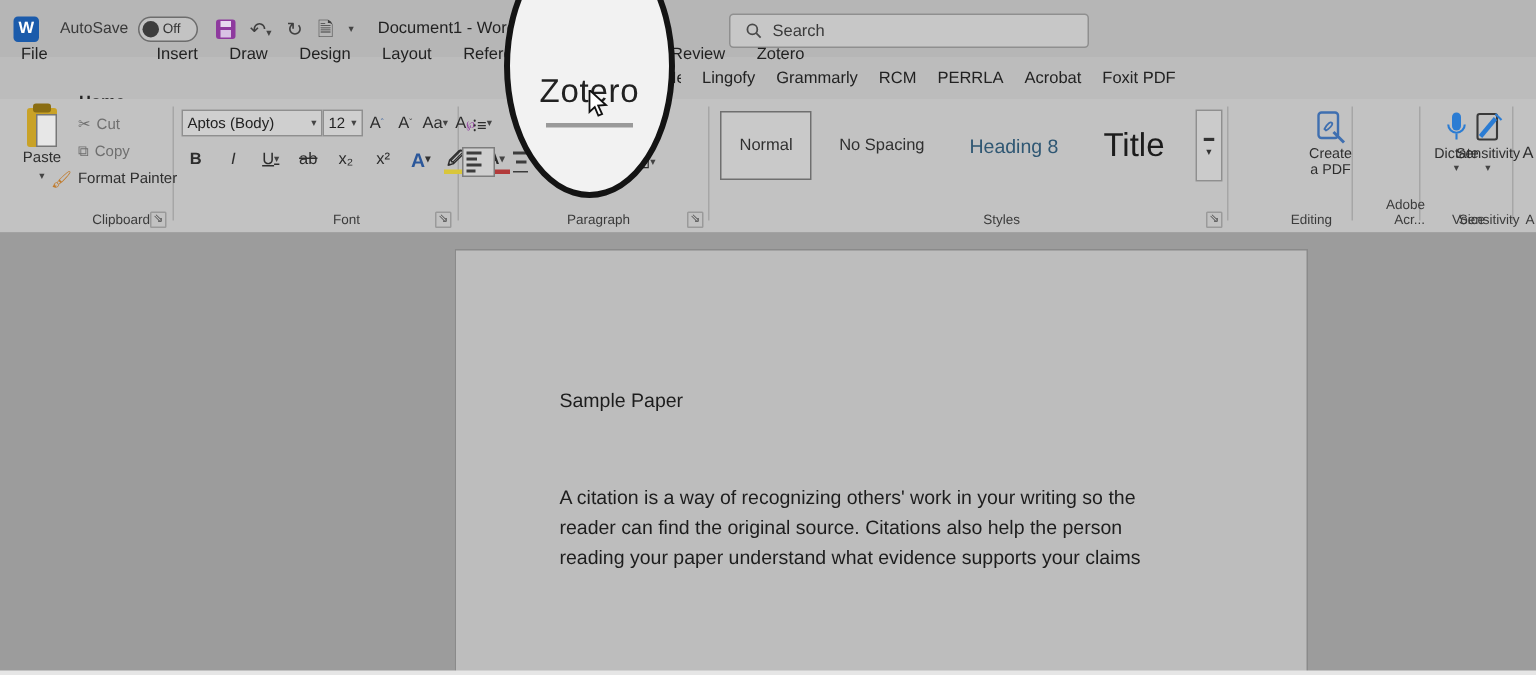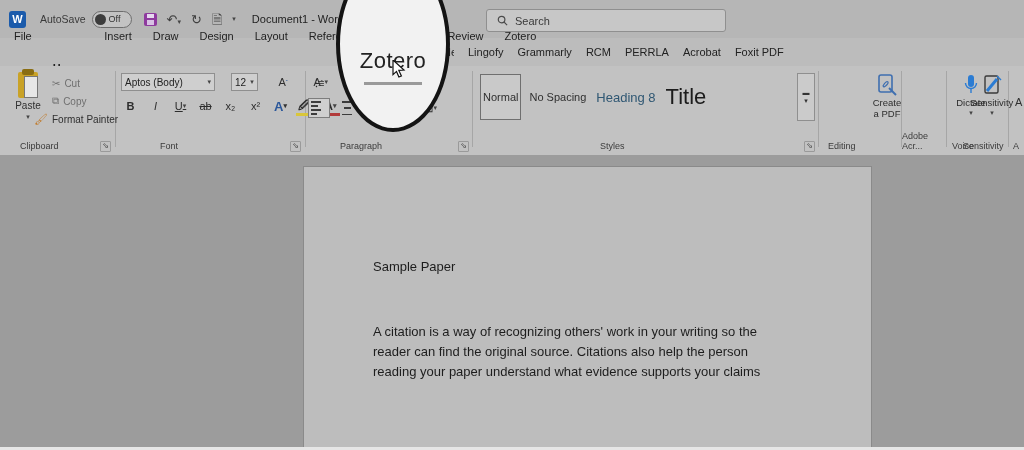--- a/index.html
+++ b/index.html
@@ -32,21 +32,21 @@
   .tabs-left{display:flex;align-items:flex-start;margin-left:14px;gap:21px;}
   .tab{cursor:default;white-space:nowrap;}
   .tab.active{font-weight:bold;position:relative;margin-top:32px;}
   .tab.active:after{content:"";position:absolute;left:-2px;right:-2px;bottom:-6px;height:3px;background:#2b579a;}
   .tabs-right{position:absolute;left:443px;top:0;height:28px;display:flex;align-items:center;gap:14px;}
   .tab.clipped{width:11px;overflow:hidden;}
   
   .ribbon{position:absolute;left:0;top:66px;width:1024px;height:89px;background:#c2c2c2;
     border-bottom:1px solid #8d8d8d;font-size:10px;color:#2f2f2f;}
   .vsep{position:absolute;top:5px;height:76px;width:1px;background:#a6a6a6;}
-  .grp-label{position:absolute;bottom:4px;font-size:9px;color:#3b3b3b;text-align:left;}
+  .grp-label{position:absolute;bottom:4px;font-size:9px;color:#3b3b3b;text-align:right;}
   .launcher{position:absolute;bottom:3px;font-size:8px;color:#4a4a4a;border:1px solid #9a9a9a;
     width:9px;height:9px;line-height:8px;text-align:center;border-radius:1px;}
   
   .paste-btn{position:absolute;left:8px;top:6px;width:40px;height:58px;display:flex;flex-direction:column;
     align-items:center;gap:2px;}
   .clipboard-ic{width:20px;height:26px;background:#c9a227;border-radius:2px;position:relative;}
   .clipboard-ic:before{content:"";position:absolute;left:4px;top:-3px;width:12px;height:6px;background:#8a6d12;border-radius:2px;}
   .clipboard-ic:after{content:"";position:absolute;left:6px;top:4px;width:12px;height:20px;background:#e7e7e7;border:1px solid #777;}
   .small-cmd{display:flex;align-items:center;gap:4px;height:18px;color:#6f6f6f;}
   .small-cmd.en{color:#2f2f2f;}
@@ -59,21 +59,21 @@
     font-size:11px;color:#2d2d2d;padding:0 2px;}
   .fbtn b{font-weight:bold;}
   .ubar{text-decoration:underline;}
   .acolor{position:relative;font-weight:bold;}
   .acolor .bar{position:absolute;left:0;right:0;bottom:-1px;height:3px;}
   
   .alignbox{width:16px;height:14px;display:flex;flex-direction:column;justify-content:space-between;padding:2px 2px;}
   .alignbox span{display:block;height:1.5px;background:#3c3c3c;}
   .alignbox.sel{border:1px solid #7d7d7d;background:#cfcfcf;}
   
-  .style-item{display:flex;align-items:center;justify-content:center;height:44px;padding:0 2px;white-space:nowrap;}
+  .style-item{display:flex;align-items:center;justify-content:center;height:44px;padding:0 12px;white-space:nowrap;}
   .style-item.sel{border:1px solid #6f6f6f;background:#c9c9c9;}
   .more-btn{position:absolute;left:797px;top:7px;width:16px;height:46px;border:1px solid #8f8f8f;
     background:#cbcbcb;display:flex;flex-direction:column;align-items:center;justify-content:center;
     font-size:7px;color:#333;gap:1px;}
   
   .edit-row{display:flex;align-items:center;gap:5px;height:20px;font-size:10px;color:#2d2d2d;}
   .big-btn{position:absolute;display:flex;flex-direction:column;align-items:center;font-size:9.5px;
     color:#2d2d2d;text-align:center;line-height:1.15;}
   
   .docarea{position:absolute;left:0;top:155px;width:1024px;height:292px;background:#9c9c9c;}
@@ -175,21 +175,21 @@
         <span>Copy</span>
       </div>
       <div class="small-cmd en" style="margin-left:-18px;">
         <span class="fp-ic">🖌</span>
         <span>Format Painter</span>
       </div>
     </div>
     <div class="grp-label" style="left:20px;width:80px">Clipboard</div>
     <div class="launcher" style="left:100px">⇘</div>
 
-    <div style="position:absolute;left:121px;top:7px;display:flex;align-items:center;gap:16px;">
+    <div style="position:absolute;left:121px;top:7px;display:flex;align-items:center;gap:0;">
       <span class="combo" style="width:86px;justify-content:space-between;">
         <span>Aptos (Body)</span>
         <span class="caret">▾</span>
       </span>
       <span class="combo">
         <span>12</span>
         <span class="caret">▾</span>
       </span>
       <span class="fbtn">A<sup style="font-size:6px;color:#2b579a;">ˆ</sup></span>
       <span class="fbtn">A<sup style="font-size:6px;">ˇ</sup></span>

